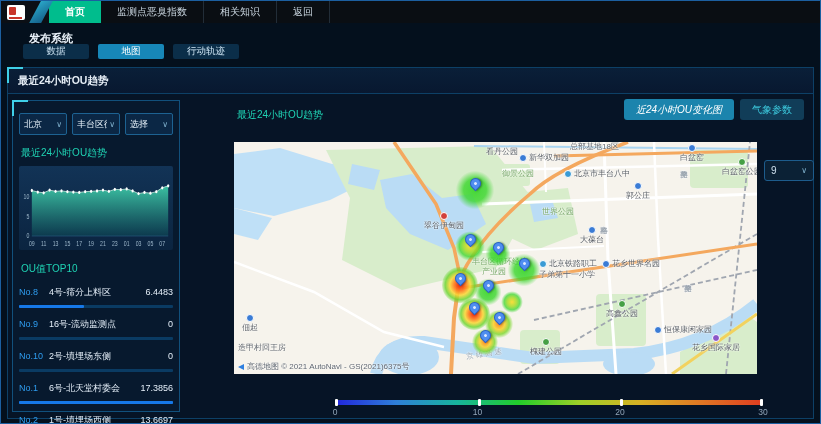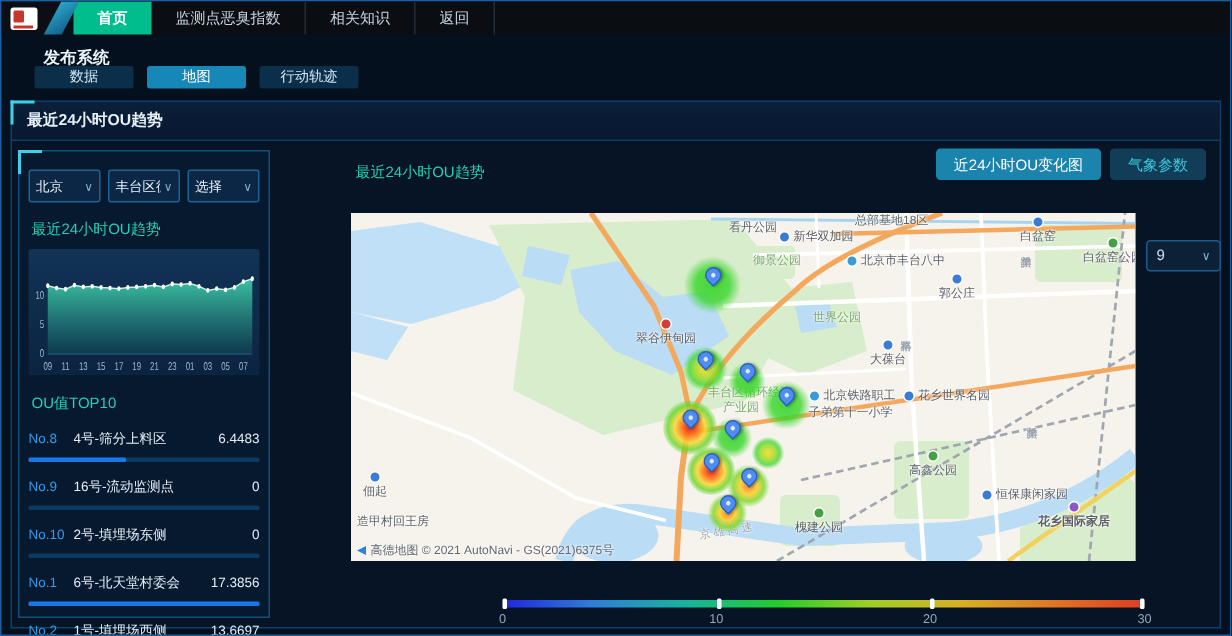--- a/index.html
+++ b/index.html
@@ -41,21 +41,21 @@
   .tr-line{display:flex;font-size:9px;align-items:baseline;}
   .tr-rank{color:#2f9df0;width:30px;flex:none;}
   .tr-name{color:#e4eef8;flex:1;overflow:hidden;white-space:nowrap;}
   .tr-val{color:#e4eef8;flex:none;}
   .tr-track{height:3px;background:#0a3b63;margin-top:6px;position:relative;border-radius:1px;}
   .tr-fill{position:absolute;left:0;top:0;bottom:0;background:#1678e8;border-radius:1px;}
   
   .map-sub{position:absolute;left:229px;top:40px;color:#1fd3b4;font-size:10px;}
   .map-btns{position:absolute;right:9px;top:31px;display:flex;gap:6px;}
   .mbtn{height:21px;display:flex;align-items:center;padding:0 12px;font-size:10px;border-radius:3px;cursor:pointer;}
-  .mbtn.active{background:#1b84ad;color:#fff;}
+  .mbtn.active{background:#1b84ad;color:#fff;font-style:italic;}
   .mbtn.idle{background:#113d58;color:#3cc8dc;}
   .map{position:absolute;left:226px;top:74px;width:523px;height:232px;background:#f6f3ec;overflow:hidden;cursor:grab;}
   .map svg.base{position:absolute;left:0;top:0;width:100%;height:100%;}
   .layer{position:absolute;left:0;top:0;width:100%;height:100%;}
   .hour-sel{position:absolute;left:756px;top:92px;width:50px;height:21px;border:1px solid #1d5c8c;background:#0b2135;border-radius:3px;
             display:flex;align-items:center;justify-content:space-between;padding:0 6px;box-sizing:border-box;font-size:10px;color:#cfe0ee;cursor:pointer;}
   
   .mlabel{position:absolute;font-size:8px;color:#5a5f66;white-space:nowrap;text-shadow:0 0 2px #fff,0 0 2px #fff;line-height:1;}
   .mlabel.place{color:#65embedded;}
   .mlabel.place,.mlabel.plain{color:#5f646b;}
@@ -342,21 +342,21 @@
             <span>高鑫公园</span>
           </div>
           <div class="mlabel park-stack" style="left: 296px; top: 196px;">
             <span class="micon"></span>
             <span>槐建公园</span>
           </div>
           <div class="mlabel metro-inline" style="left: 420px; top: 184px;">
             <span class="micon"></span>
             <span>恒保康闲家园</span>
           </div>
-          <div class="mlabel shop-stack" style="left: 458px; top: 192px; font-weight: bold;">
+          <div class="mlabel shop-stack" style="left: 458px; top: 192px;">
             <span class="micon"></span>
             <span>花乡国际家居</span>
           </div>
           <div class="mlabel metro-stack" style="left: 8px; top: 172px;">
             <span class="micon"></span>
             <span>佃起</span>
           </div>
           <div class="mlabel place" style="left: 4px; top: 202px;">造甲村回王房</div>
           <div class="mlabel road-v" style="left: 366px; top: 78px;">丰科路</div>
           <div class="mlabel road-v" style="left: 446px; top: 22px;">樊羊路</div>

